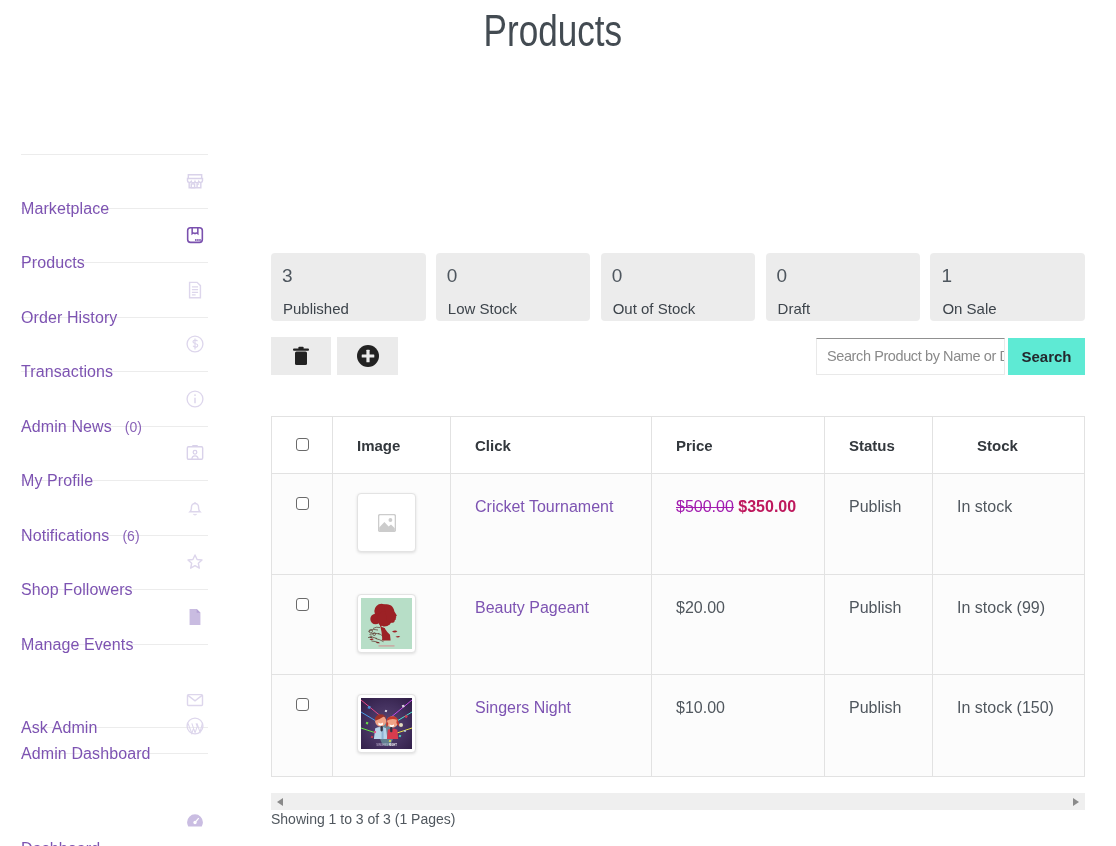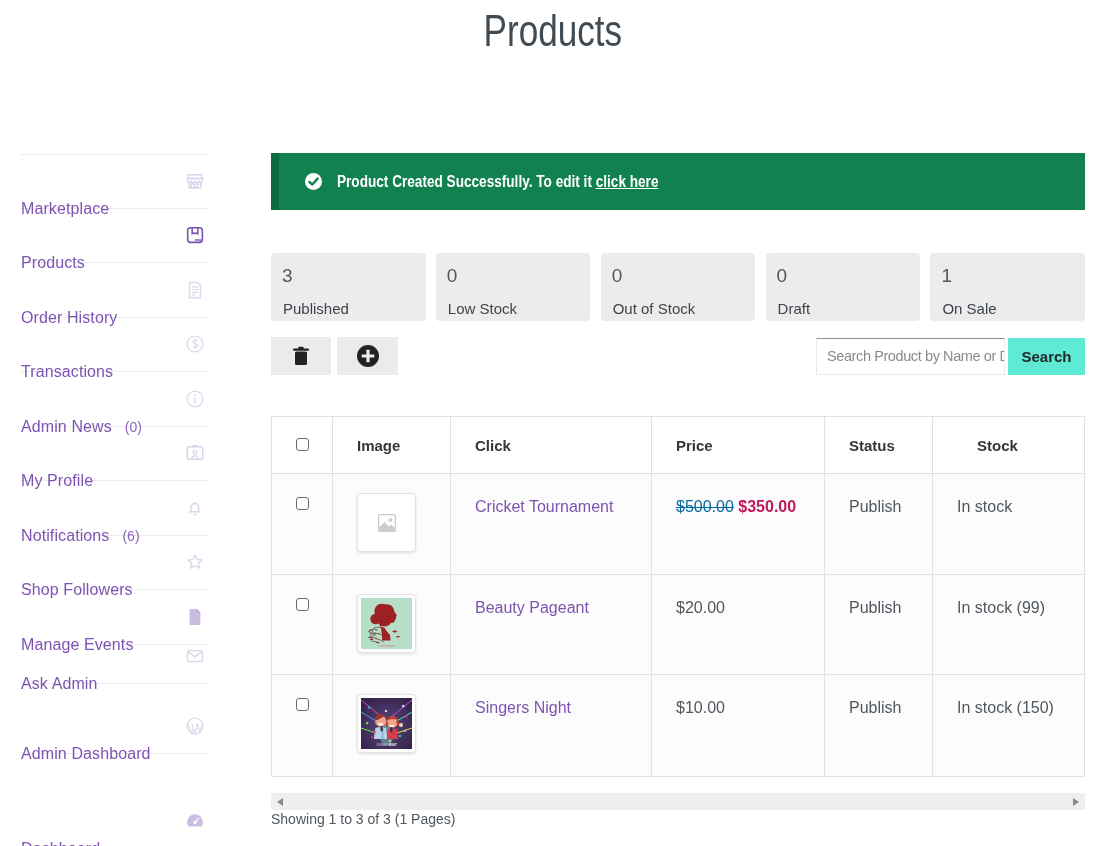--- a/index.html
+++ b/index.html
@@ -55,21 +55,21 @@
   #prod .c-price { width:173px; }
   #prod .c-status{ width:108px; }
   #prod .c-stock { width:152px;padding-left:44px; }
   #prod td.chkcell { text-align:center; vertical-align:top; padding-top:22px; }
   #prod td .cellpad { padding:24px 10px 20px 24px; }
   #prod tr.r1 { height:101px; }
   #prod tr.r2 { height:100px; }
   #prod tr.r3 { height:102px; }
   .cb { display:inline-block; width:13px; height:13px; border:1.4px solid #6a6a6a; border-radius:3px; background:#fff; }
   .pname { color:#7d53b2; }
-  .old { color:#0369a1; text-decoration:line-through; }
+  .old { color:#a21caf; text-decoration:line-through; }
   .new { font-weight:bold; color:#be185d; }
   .thumb { width:59px; height:59px; border:1px solid #e3e3e3; border-radius:4px; background:#fff; position:relative; margin-left:24px; margin-top:19px; box-shadow:0 1px 3px rgba(0,0,0,0.12); }
 
   #hscroll { position:absolute; left:271px; top:793px; width:814px; height:17px; background:#efefef; }
   #hscroll .la, #hscroll .ra { position:absolute; top:4.5px; width:0; height:0; border-style:solid; }
   #hscroll .la { left:6px;  border-width:4.5px 6px 4.5px 0; border-color:transparent #8a8a8a transparent transparent; }
   #hscroll .ra { right:6px; border-width:4.5px 0 4.5px 6px; border-color:transparent transparent transparent #8a8a8a; }
   #showing { position:absolute; left:271px; top:811px; font-size:14px; color:#50575e; letter-spacing:0px; }
 </style>
 </head>
@@ -142,21 +142,21 @@
         <path d="M12 3.6 L14.5 9 L20.4 9.6 L16 13.6 L17.2 19.4 L12 16.4 L6.8 19.4 L8 13.6 L3.6 9.6 L9.5 9 Z" stroke-linejoin="round"></path>
       </svg>
     </div>
     <div class="menu-item" style="top:436px">
         <span class="lbl">Manage Events</span>
       <svg class="ico" viewBox="0 0 24 24">
         <path d="M5.5 2.5 H14 L18.5 7 V21.5 H5.5 Z" fill="#c9bce1"></path>
         <path d="M14 2.5 L18.5 7 H14 Z" fill="#b3a2d3"></path>
       </svg>
     </div>
-    <div class="menu-item" style="top:475px">
+    <div class="menu-item" style="top:519px">
         <span class="lbl">Ask Admin</span>
       <svg class="ico" viewBox="0 0 24 24" fill="none" stroke="#ddd6ec" stroke-width="1.7">
         <rect x="3" y="5.5" width="18" height="13" rx="1.2"></rect>
         <path d="M3.5 6.5 L12 13 L20.5 6.5"></path>
       </svg>
     </div>
     <div class="menu-item" style="top:545px">
         <span class="lbl">Admin Dashboard</span>
       <svg class="ico" viewBox="0 0 24 24" fill="none" stroke="#ddd6ec" stroke-width="1.6">
         <circle cx="12" cy="12" r="9.5"></circle>
@@ -166,29 +166,20 @@
     <div class="menu-item" style="top:640px; border-bottom:none;">
         <span class="lbl">Dashboard</span>
       <svg class="ico" viewBox="0 0 24 24">
         <path d="M12 4 A 9.5 9.5 0 0 0 2.5 13.5 a 9.5 9.5 0 0 0 1.4 5 h16.2 a 9.5 9.5 0 0 0 1.4-5 A 9.5 9.5 0 0 0 12 4 Z" fill="#cabde2"></path>
         <circle cx="12" cy="13.8" r="2" fill="#fff"></circle>
         <path d="M12 13.8 L16.5 8.6" stroke="#fff" stroke-width="1.4"></path>
       </svg>
     </div>
   </div>
 
-  <div class="banner">
-    <span class="chk">
-      <svg width="17" height="17" viewBox="0 0 20 20">
-        <circle cx="10" cy="10" r="10" fill="#fff"></circle>
-        <path d="M5.2 10.5 L8.6 13.6 L14.8 6.6" fill="none" stroke="#128150" stroke-width="2.8" stroke-linecap="round" stroke-linejoin="round"></path>
-      </svg>
-    </span>
-    <span class="msg">Product Created Successfully. To edit it <a href="#">click here</a></span>
-  </div>
 
   <div class="stat" style="left:271px">
       <span class="num">3</span>
       <span class="lab">Published</span>
     </div>
   <div class="stat" style="left:435.8px">
       <span class="num">0</span>
       <span class="lab">Low Stock</span>
     </div>
   <div class="stat" style="left:600.7px">

